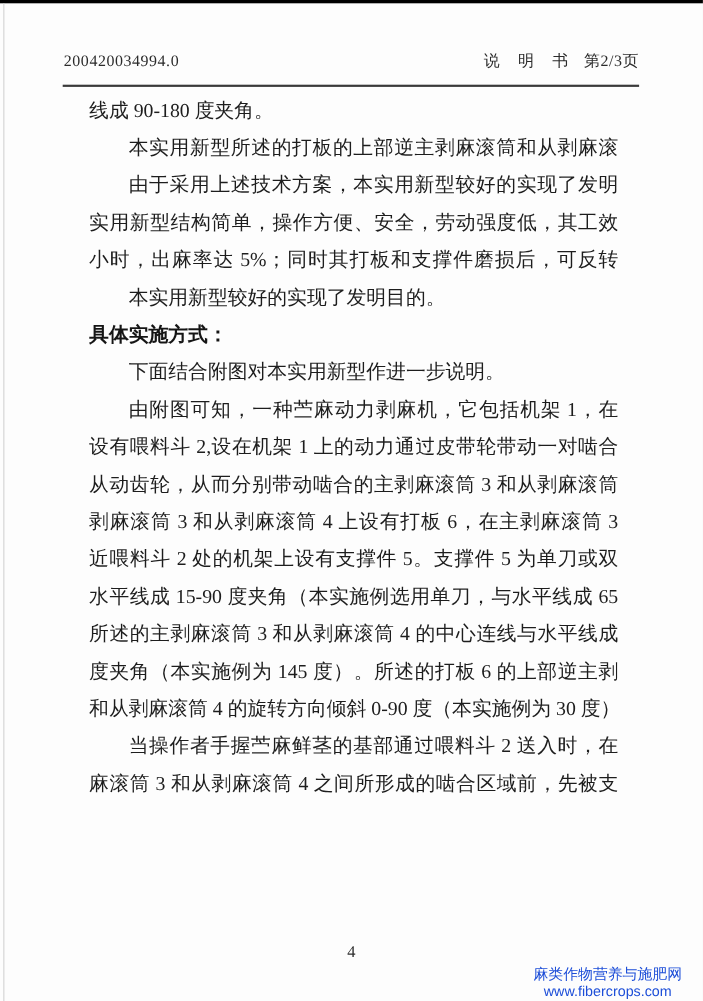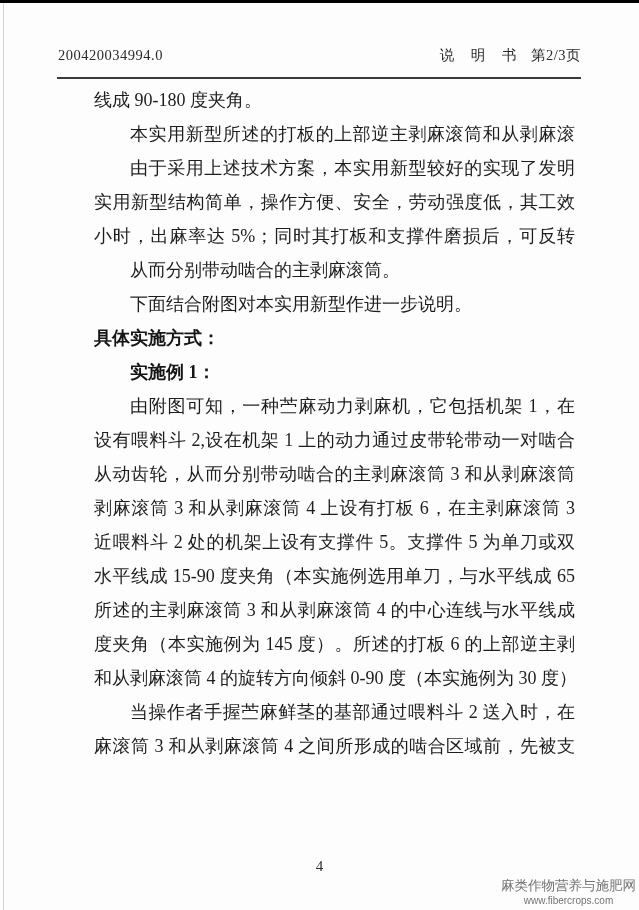--- a/index.html
+++ b/index.html
@@ -42,21 +42,21 @@
     position: absolute;
     top: 74px;
     left: 57px;
     width: 524px;
     height: 2px;
     background: #3a3a3a;
   }
   .doc-body {
     position: absolute;
     top: 80px;
-    left: 94px;
+    left: 81px;
     width: 481px;
     font-family: Liberation Serif, serif;
   }
   .line {
     height: 34px;
     line-height: 34px;
     font-size: 18px;
     color: #1d1d1d;
     white-space: nowrap;
     overflow: hidden;
@@ -72,29 +72,29 @@
     position: absolute;
     top: 855px;
     left: 0;
     right: 0;
     text-align: center;
     font-size: 15px;
     color: #2e2e2e;
   }
   .watermark {
     position: absolute;
-    right: 3px;
+    right: 19px;
     bottom: 2px;
     text-align: center;
     font-family: "Liberation Sans", "DejaVu Sans", sans-serif;
-    color: #737373;
+    color: #1d4ed8;
     line-height: 15px;
   }
   .watermark .wm-name { font-size: 13.5px; }
-  .watermark .wm-url  { font-size: 10px; }
+  .watermark .wm-url  { font-size: 13px; }
 </style>
 </head>
 <body>
 
 <div class="page">
 
   <div class="header">
     <span class="app-number">200420034994.0</span>
     <span class="header-right">
       <span class="doc-type">说 明 书</span>
@@ -103,24 +103,23 @@
   </div>
 
   <div class="header-rule"></div>
 
   <div class="doc-body">
       <div class="line">线成 90-180 度夹角。</div>
       <div class="line indent full">本实用新型所述的打板的上部逆主剥麻滚筒和从剥麻滚筒的旋</div>
       <div class="line indent full">由于采用上述技术方案，本实用新型较好的实现了发明目的，本</div>
       <div class="line full">实用新型结构简单，操作方便、安全，劳动强度低，其工效为 12Kg/</div>
       <div class="line full">小时，出麻率达 5%；同时其打板和支撑件磨损后，可反转 180 度安</div>
-      <div class="line indent">从而分别带动啮合的主剥麻滚筒。</div>
+      <div class="line indent">本实用新型较好的实现了发明目的。</div>
+      <div class="line bold">具体实施方式：</div>
       <div class="line indent">下面结合附图对本实用新型作进一步说明。</div>
-      <div class="line bold">具体实施方式：</div>
-      <div class="line indent bold">实施例 1：</div>
       <div class="line indent full">由附图可知，一种苎麻动力剥麻机，它包括机架 1，在机架 1 上</div>
       <div class="line full">设有喂料斗 2,设在机架 1 上的动力通过皮带轮带动一对啮合的主动、</div>
       <div class="line full">从动齿轮，从而分别带动啮合的主剥麻滚筒 3 和从剥麻滚筒 4，在主</div>
       <div class="line full">剥麻滚筒 3 和从剥麻滚筒 4 上设有打板 6，在主剥麻滚筒 3 上方，靠</div>
       <div class="line full">近喂料斗 2 处的机架上设有支撑件 5。支撑件 5 为单刀或双刀；其与</div>
       <div class="line full">水平线成 15-90 度夹角（本实施例选用单刀，与水平线成 65 度夹角）。</div>
       <div class="line full">所述的主剥麻滚筒 3 和从剥麻滚筒 4 的中心连线与水平线成 90-180</div>
       <div class="line full">度夹角（本实施例为 145 度）。所述的打板 6 的上部逆主剥麻滚筒 3</div>
       <div class="line">和从剥麻滚筒 4 的旋转方向倾斜 0-90 度（本实施例为 30 度）。</div>
       <div class="line indent full">当操作者手握苎麻鲜茎的基部通过喂料斗 2 送入时，在进入主剥</div>

